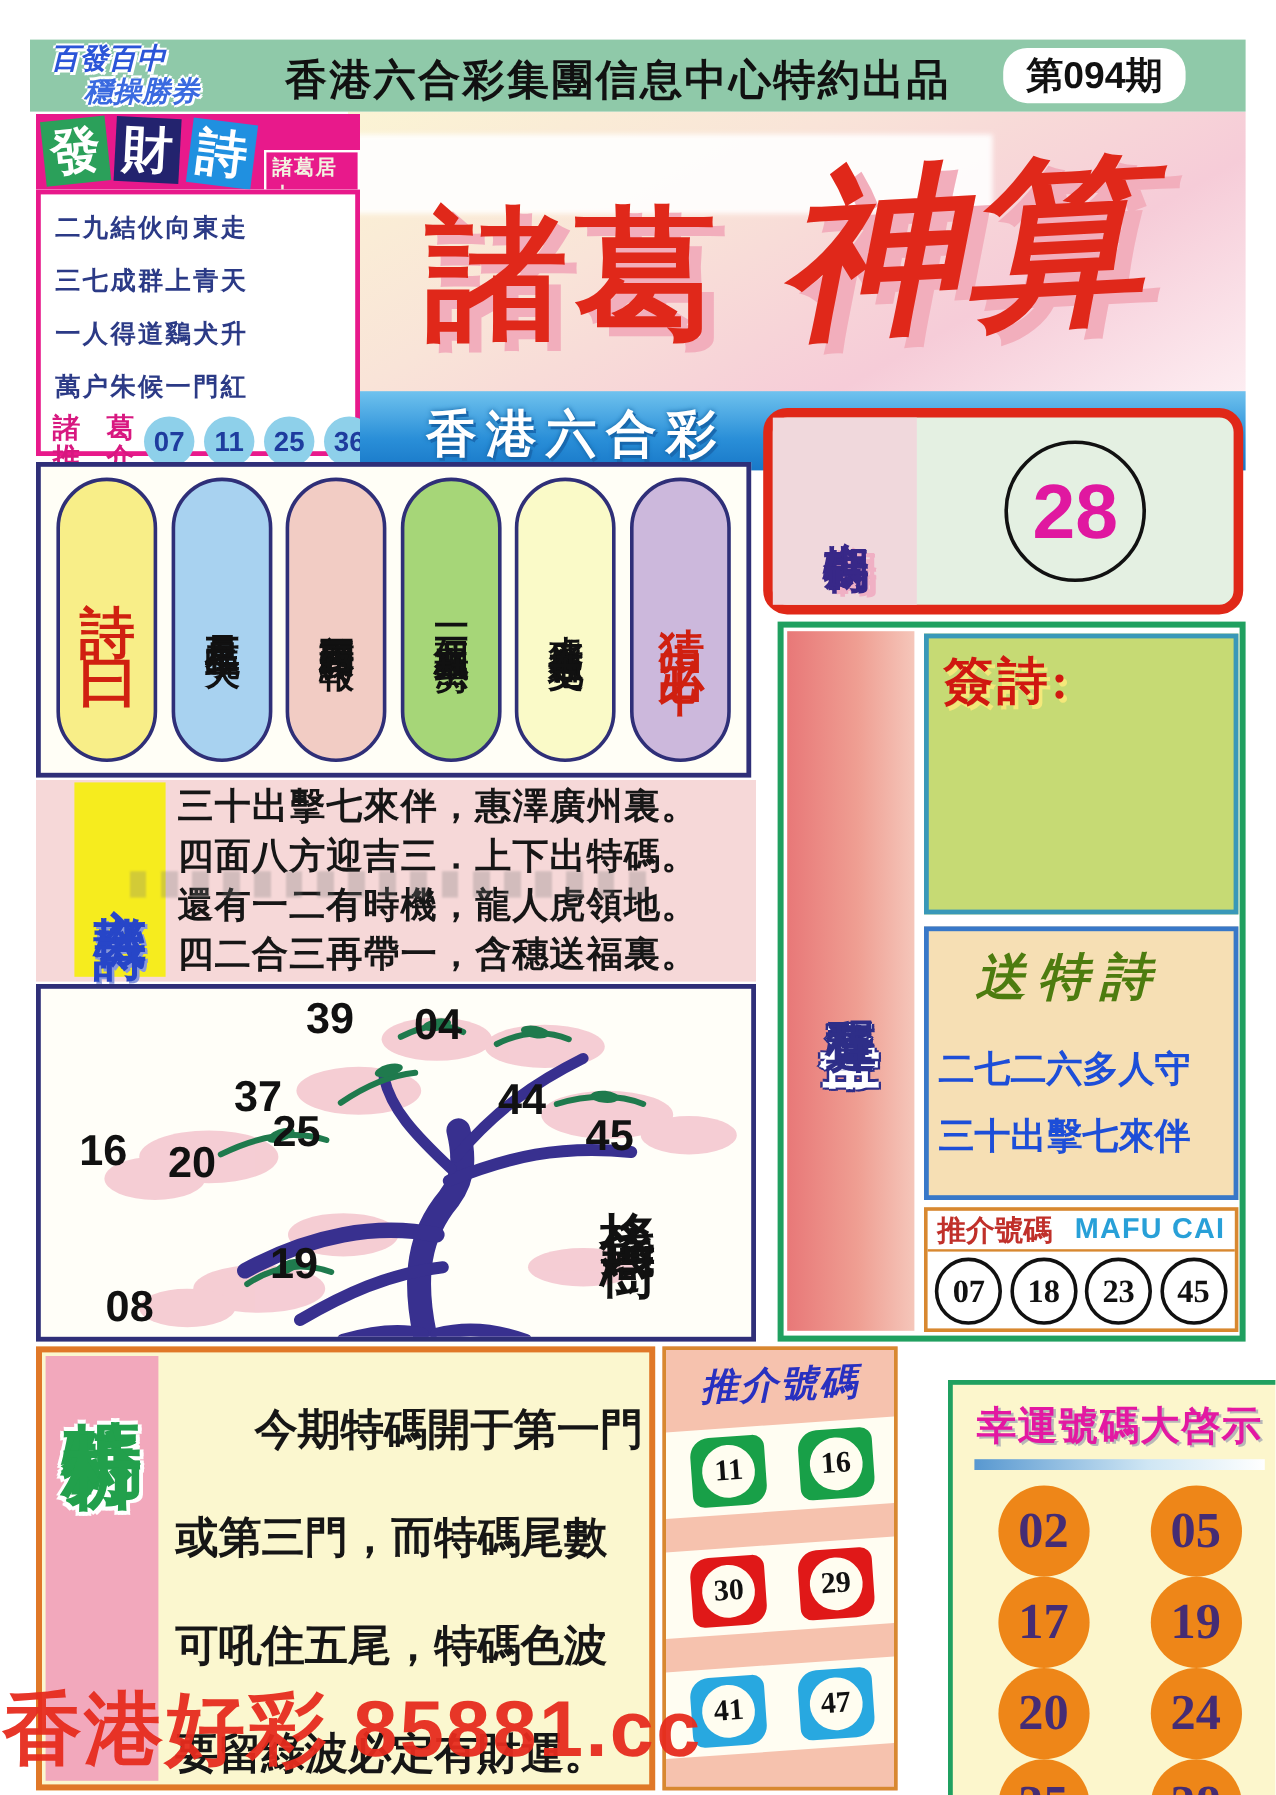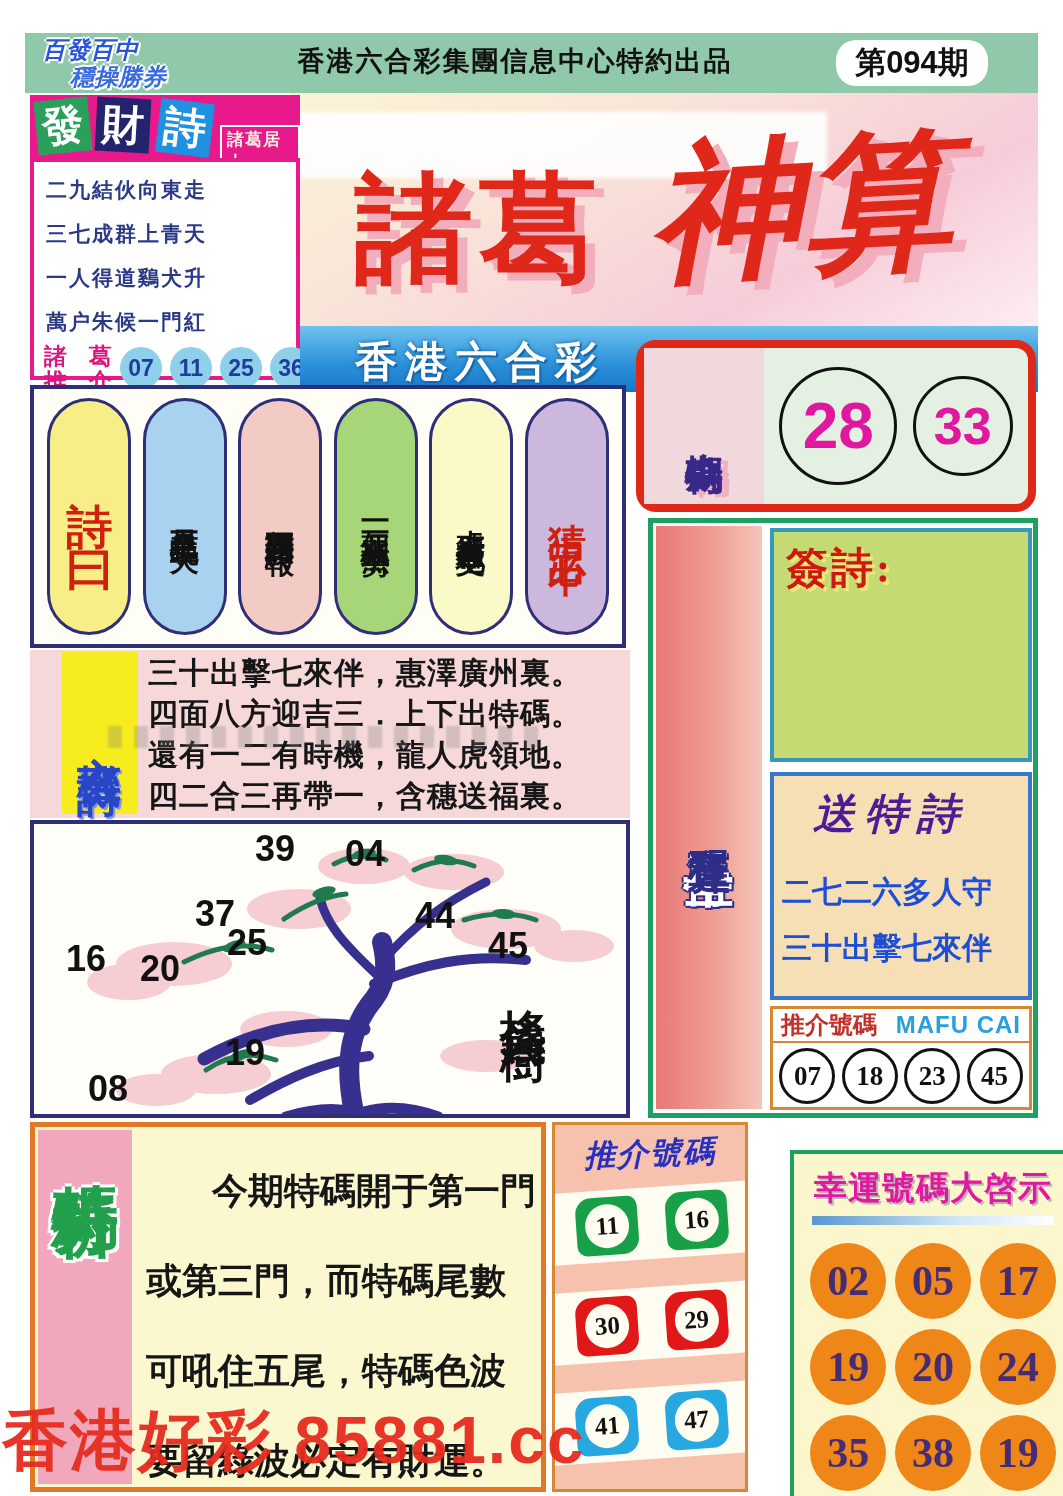--- a/index.html
+++ b/index.html
@@ -8,21 +8,21 @@
   .abs{position:absolute;}
   .serif{font-family:"Liberation Serif","DejaVu Serif",serif;}
   .vtext{writing-mode:vertical-rl;text-orientation:upright;}
 
   
   .header-bar{left:25px;top:33px;width:1013px;height:60px;background:#8fc9a9;}
   .badge{left:42px;top:36px;width:230px;color:#2b55d8;font-weight:bold;font-style:italic;
          font-size:24px;line-height:27px;
          text-shadow:-2px 0 #fff,2px 0 #fff,0 -2px #fff,0 2px #fff,2px 2px #fff;}
   .badge .l2{margin-left:28px;color:#3a6ae0;}
-  .header-title{left:215px;top:43px;width:600px;font-size:27px;font-weight:bold;color:#111;
+  .header-title{left:215px;top:43px;width:600px;font-size:35px;font-weight:bold;color:#111;
                 letter-spacing:2px;text-align:center;}
   .issue-box{left:836px;top:40px;width:152px;height:46px;background:#ffffff;border-radius:20px;
              display:flex;align-items:center;justify-content:center;font-size:31px;font-weight:bold;color:#111;}
 
   
   .title-area{left:290px;top:93px;width:748px;height:238px;
               background:linear-gradient(150deg,#fbf4d4 0%,#f9e4d8 35%,#f6ccd8 70%,#fdeef2 100%);}
   .erase-smudge{left:282px;top:112px;width:545px;height:66px;background:#ffffff;opacity:.92;filter:blur(2px);}
   .mast-left{left:355px;top:150px;font-size:118px;font-weight:bold;color:#e0281a;
              text-shadow:10px 8px 0 #f2aebc;letter-spacing:6px;}
@@ -97,21 +97,21 @@
   .zstrip-text .g1,.zstrip-text .g3{color:#2e2e88;font-weight:bold;font-size:42px;}
   .zstrip-text .g2{color:#fff;font-weight:bold;font-size:50px;
       text-shadow:-2px 0 #2e2e88,2px 0 #2e2e88,0 -2px #2e2e88,0 2px #2e2e88,2px 2px #2e2e88;}
 
   .qianshi-box{left:770px;top:528px;width:262px;height:234px;background:#c6da74;border:4px solid #3898b8;box-sizing:border-box;}
   .qianshi-title{left:786px;top:540px;color:#d01810;font-weight:bold;font-size:42px;letter-spacing:3px;
                  text-shadow:3px 3px 0 #f4e87a;}
   .qianshi-lines{left:782px;top:594px;width:244px;color:#243024;font-size:28px;line-height:40px;font-weight:bold;}
 
   .songte-box{left:770px;top:772px;width:262px;height:228px;background:#f6dfb4;border:4px solid #3878c8;box-sizing:border-box;}
-  .songte-title{left:770px;top:786px;width:242px;text-align:center;color:#4c1d95;font-weight:bold;font-size:42px;
+  .songte-title{left:770px;top:786px;width:242px;text-align:center;color:#4d7c0f;font-weight:bold;font-size:42px;
                 font-style:italic;letter-spacing:10px;}
   .songte-lines{left:782px;top:864px;width:244px;color:#1d4ed8;font-size:30px;line-height:56px;font-weight:bold;}
 
   .mafu-box{left:770px;top:1006px;width:262px;height:104px;background:#fff;border:3px solid #d88830;box-sizing:border-box;}
   .mafu-head{position:absolute;left:0;top:0;width:100%;height:34px;border-bottom:2px solid #d88830;
              display:flex;align-items:center;justify-content:space-between;padding:0 8px;box-sizing:border-box;}
   .mafu-label{color:#c0302a;font-weight:bold;font-size:24px;}
   .mafu-brand{color:#28a0d8;font-weight:bold;font-size:24px;letter-spacing:1px;text-align:center;}
   .mafu-nums{position:absolute;left:0;top:36px;width:100%;height:62px;display:flex;align-items:center;justify-content:space-evenly;}
   .mafu-ball{width:50px;height:50px;border:3px solid #111;border-radius:50%;display:flex;align-items:center;justify-content:center;
@@ -137,21 +137,21 @@
   .shield-core{width:44px;height:44px;border-radius:50%;background:#fffdf0;display:flex;align-items:center;justify-content:center;
                font-size:25px;font-weight:bold;color:#111;font-family:"Liberation Serif","DejaVu Serif",serif;}
 
   
   .lucky-box{left:790px;top:1122px;width:286px;height:358px;background:#fcf6cc;border:4px solid #20a060;box-sizing:border-box;margin-top:28px;}
   .lucky-title{position:absolute;left:0;top:12px;width:100%;text-align:center;color:#e318a2;font-weight:bold;
                font-size:33px;letter-spacing:1px;text-shadow:2px 2px 0 #b8b8b8;}
   .lucky-bar{position:absolute;left:18px;top:62px;width:242px;height:9px;
              background:linear-gradient(90deg,#5898d0 0%,#cfe6f4 60%,#ffffff 100%);}
   .lucky-grid{position:absolute;left:12px;top:84px;width:254px;height:258px;display:grid;
-              grid-template-columns:repeat(3,1fr);grid-template-rows:repeat(3,1fr);place-items:center;}
+              grid-template-columns:repeat(2,1fr);grid-template-rows:repeat(3,1fr);place-items:center;}
   .lucky-ball{width:76px;height:76px;border-radius:50%;background:#ee8618;display:flex;align-items:center;justify-content:center;
               color:#452c74;font-weight:bold;font-size:42px;font-family:"Liberation Serif","DejaVu Serif",serif;}
 
   
   .watermark{left:2px;top:1396px;color:rgba(230,43,30,.95);font-weight:bold;font-size:66px;
              letter-spacing:2px;white-space:nowrap;z-index:50;}
 </style>
 </head>
 <body>
 
@@ -199,21 +199,20 @@
 
   <div class="abs banner"></div>
   <div class="abs banner-label">香港六合彩</div>
 
   <div class="abs special-box">
     <div class="special-left">
       <div class="special-label vtext">今期特碼</div>
     </div>
     <div class="special-nums">
       <div class="sp-ball b1">28</div>
-      <div class="sp-ball b2">33</div>
     </div>
   </div>
 
   <div class="abs pills-frame">
     <div class="pill p1">
       <div class="vtext pill-red serif">詩曰</div>
     </div>
     <div class="pill p2">
       <div class="vtext serif">是在早晚一二天</div>
     </div>

